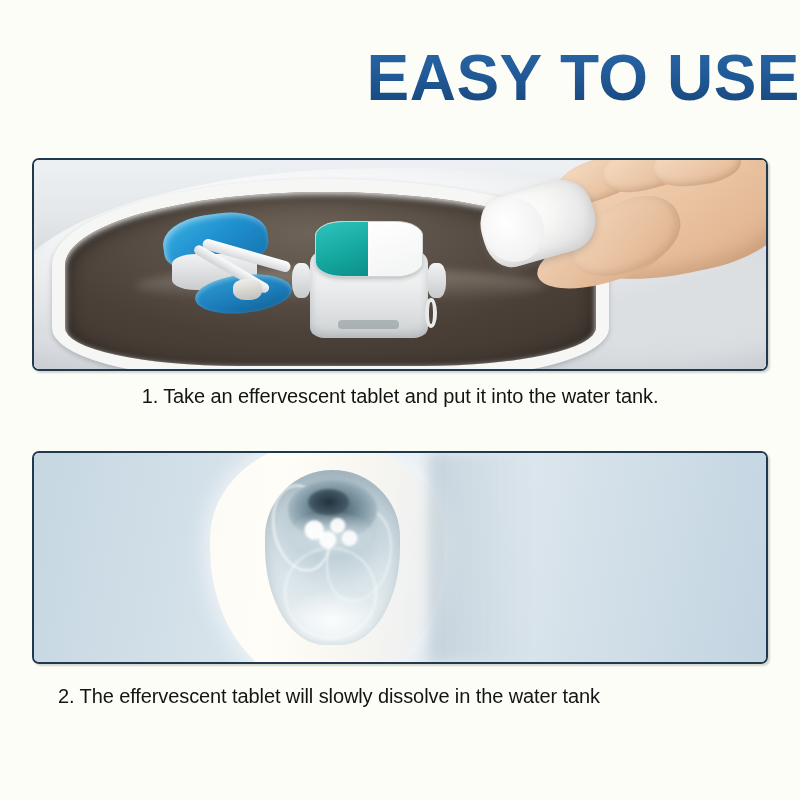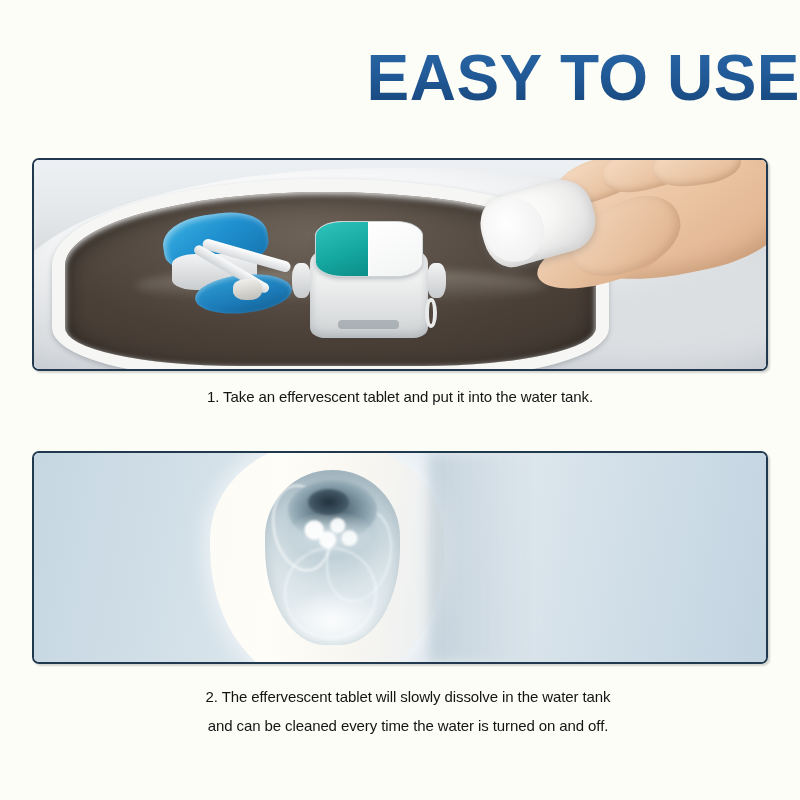--- a/index.html
+++ b/index.html
@@ -447,35 +447,35 @@
     height: 100%;
     background: linear-gradient(90deg, rgba(160,180,194,0.45), rgba(160,180,194,0));
     filter: blur(6px);
   }
 
   
   .caption {
     position: absolute;
     color: #141414;
     font-family: "Liberation Sans", sans-serif;
-    font-size: 15px;
+    font-size: 20px;
     line-height: 29px;
     letter-spacing: -0.1px;
   }
   #caption-one {
     left: 0;
     top: 382px;
     width: 800px;
     text-align: center;
   }
   #caption-two {
     left: 58px;
     top: 682px;
     width: 700px;
-    text-align: center;
+    text-align: left;
   }
   .caption-line { display: block; white-space: nowrap; }
 </style>
 </head>
 <body>
 
 <div id="headline">EASY TO USE</div>
 
 <div class="photo-panel" id="panel-one">
   <div class="photo-stage" id="tank-scene">
@@ -537,14 +537,13 @@
       <div id="vortex-outer"></div>
       <div id="foam-mid"></div>
       <div id="vortex-core"></div>
       <div id="bowl-bottom-glow"></div>
     </div>
   </div>
 </div>
 
 <div class="caption" id="caption-two">
   <span class="caption-line">2. The effervescent tablet will slowly dissolve in the water tank</span>
-  <span class="caption-line">and can be cleaned every time the water is turned on and off.</span>
 </div>
 
 </body></html>

